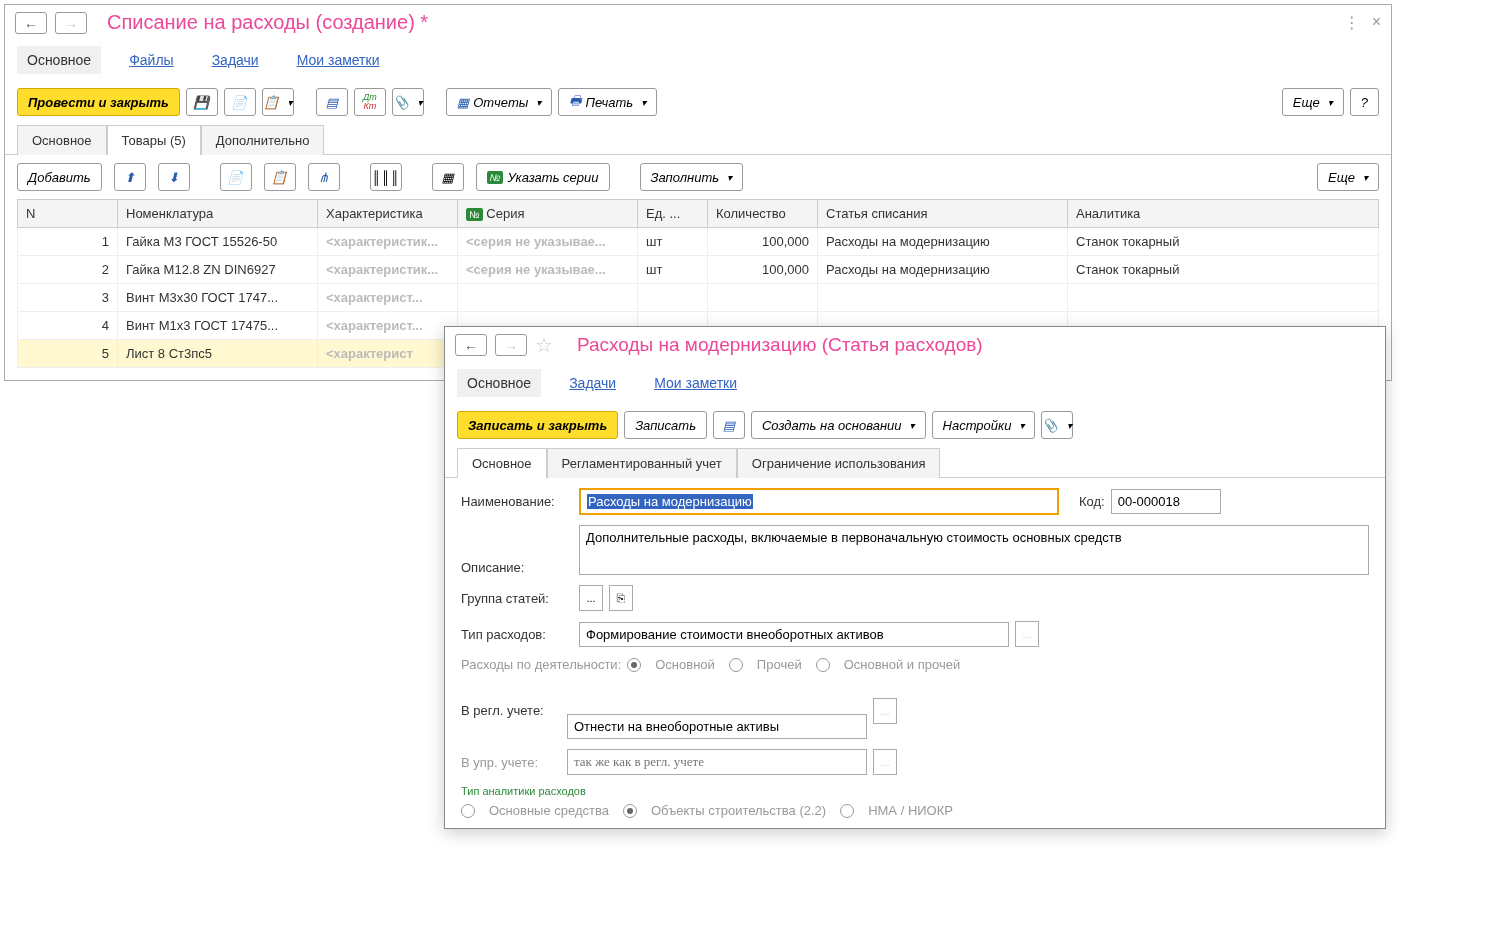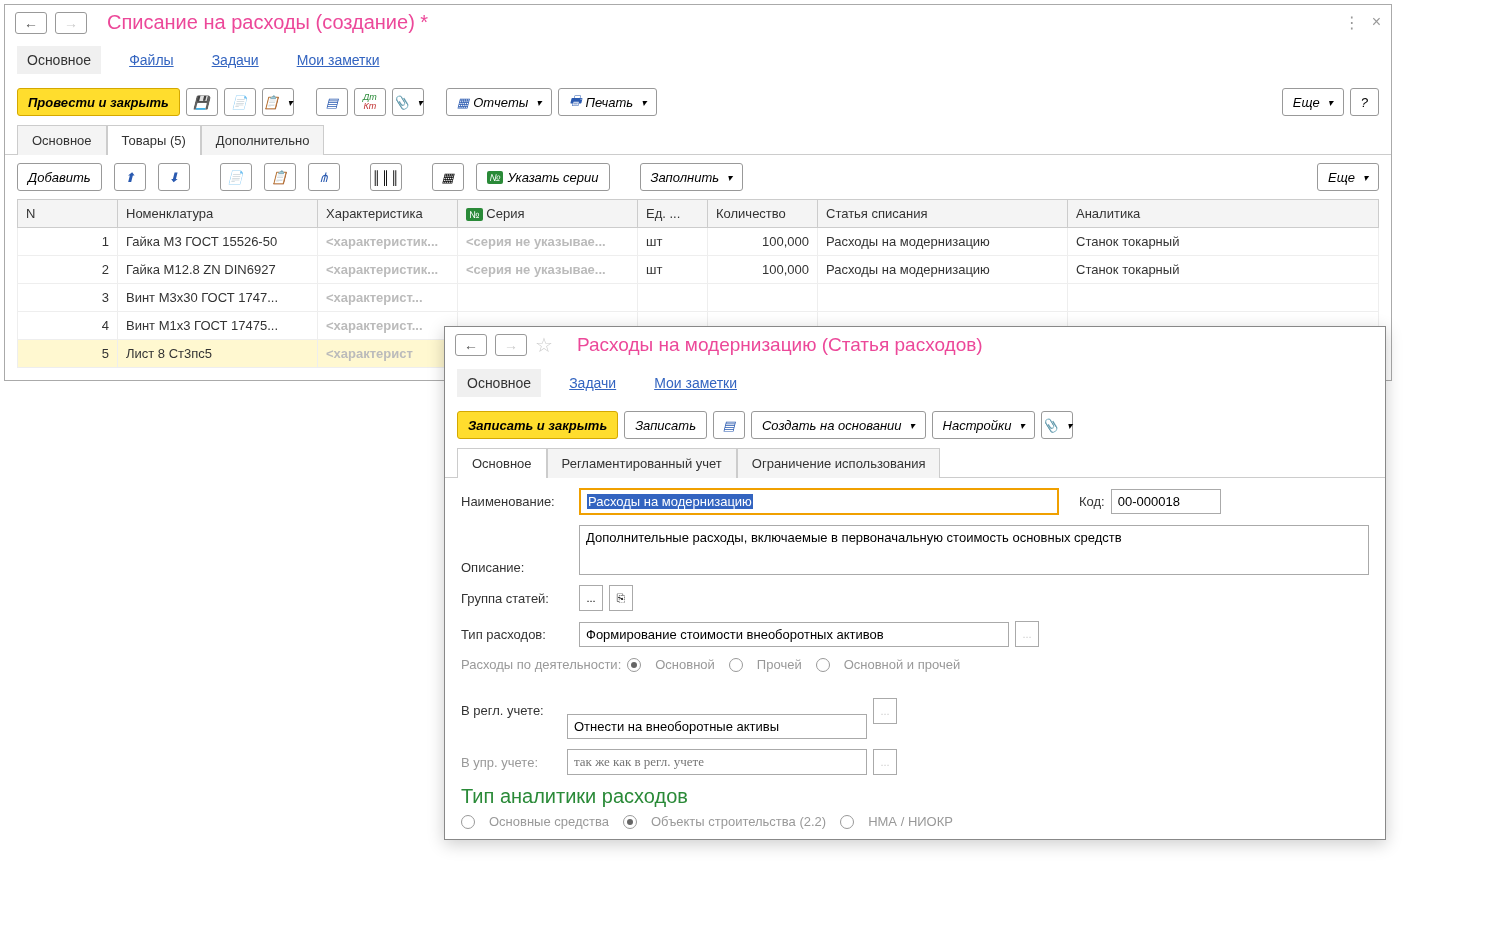--- a/index.html
+++ b/index.html
@@ -43,21 +43,21 @@
 
 .form { padding: 10px 16px; }
 .form-row { display: flex; align-items: center; gap: 6px; margin-bottom: 10px; }
 .form-label { width: 112px; font-size: 13px; }
 .form-input { border: 1px solid #aaa; padding: 4px 6px; font-size: 13px; background: #fff; }
 .hl { border: 2px solid #f0a000 !important; }
 .hl .sel { background: #3364c0; color: #fff; padding: 0 1px; }
 textarea.form-input { resize: none; }
 .mini-btn { width: 24px; height: 26px; border: 1px solid #aaa; background: #fff; font-size: 11px; cursor: pointer; display: inline-flex; align-items: center; justify-content: center; }
 
-.section-title { color: #2a8a38; font-size: 20px; margin: 8px 0 6px; }
+.section-title { color: #2a8a38; font-size: 11px; margin: 8px 0 6px; }
 .radio-row { display: flex; gap: 14px; align-items: center; font-size: 13px; color: #999; }
 .radio { width: 14px; height: 14px; border: 1px solid #999; border-radius: 50%; display: inline-flex; align-items: center; justify-content: center; }
 .radio.checked::after { content: ""; width: 6px; height: 6px; background: #666; border-radius: 50%; }
 
 .ic-save { color:#2a5ab0; }
 .ic-doc { color:#2a5ab0; }
 .ic-dtkt { font-size: 9px; line-height: 1; }
 .ic-dtkt .dt { color:#2a8a38; }
 .ic-dtkt .kt { color:#c03030; }
 .ic-report::before { content:"▦"; color:#2a5ab0; }

